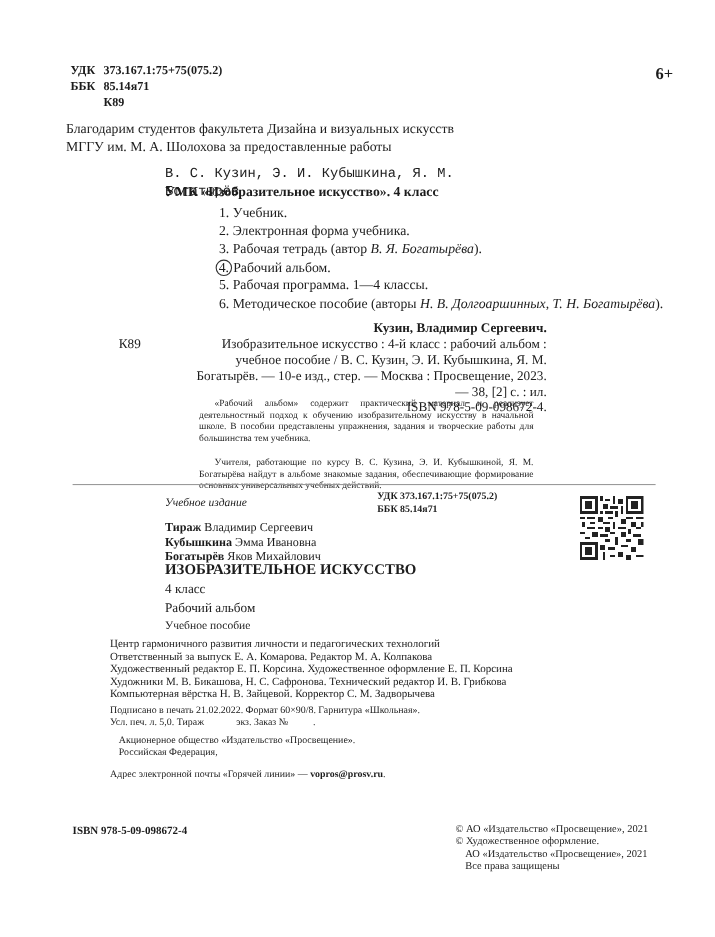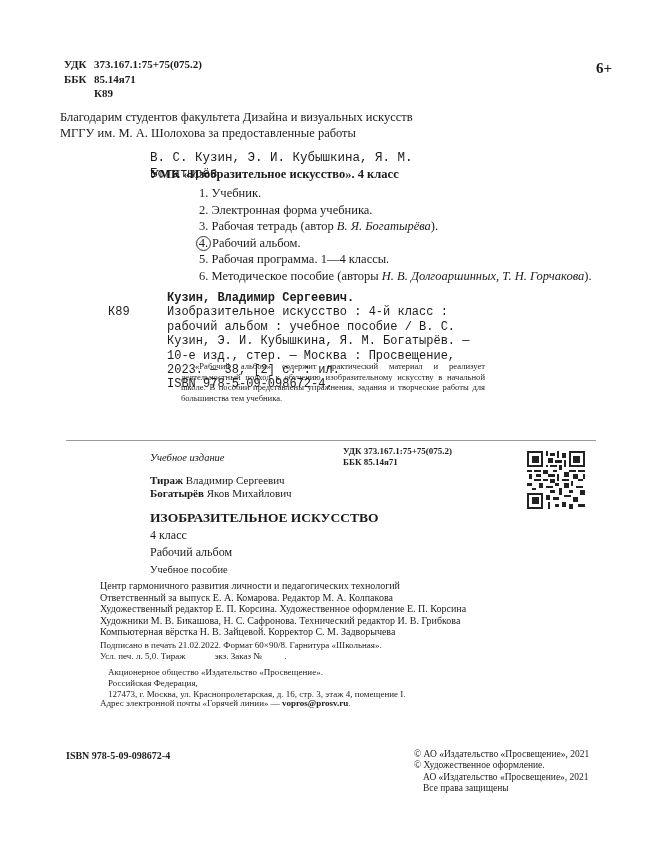--- a/index.html
+++ b/index.html
@@ -22,21 +22,21 @@
 
     .thanks { left: 60px; width: 510px; top: 109px; font-size: 12.5px; line-height: 16px; font-family: "Liberation Serif", serif; }
 
     .authors { left: 150px; width: 330px; top: 150px; font-size: 12.5px; line-height: 16px; font-family: Liberation Mono, monospace; }
     .umk { left: 150px; width: 330px; top: 166px; font-size: 12.5px; line-height: 16px; font-family: "Liberation Serif", serif; font-weight: bold; }
 
     .umklist { left: 159px; top: 185px; font-size: 12.5px; line-height: 16.6px; font-family: "Liberation Serif", serif; margin-left: 40px; }
     .umklist .li { white-space: nowrap; }
     .circ { display: inline-block; border: 1px solid #333; border-radius: 50%; width: 13px; height: 13px; line-height: 13px; text-align: center; margin-left: -3px; margin-right: 1px; }
 
-    .bib { left: 108px; top: 291px; font-size: 12px; line-height: 14.4px; font-family: Liberation Mono, monospace; }
+    .bib { left: 108px; top: 291px; font-size: 12px; line-height: 14.4px; font-family: Liberation Serif, serif; text-align: right; }
     .bib .head { padding-left: 59px; font-weight: bold; }
     .bib .k89 { position: absolute; left: 0; top: 14.4px; }
     .bib .body { padding-left: 59px; width: 330px; }
     .bib .isbn { padding-left: 59px; }
 
     .annot { left: 169px; width: 328px; top: 349px; font-size: 8.6px; line-height: 10.5px; font-family: "Liberation Serif", serif; text-align: justify; }
     .annot p { margin: 12px; text-indent: 14px; }
     .annot .p2 { margin-top: 2px; }
 
     .udk2 { left: 343px; width: 155px; top: 414px; font-size: 9px; line-height: 11px; font-weight: bold; font-family: "Liberation Serif", serif; }
@@ -105,33 +105,34 @@
   </div>
   <div class="li">
     <span class="circ"><span>4.</span></span><span>Рабочий альбом.</span>
   </div>
   <div class="li">
     <span>5.</span>
     <span>Рабочая программа. 1—4 классы.</span>
   </div>
   <div class="li">
     <span>6.</span>
-    <span>Методическое пособие (авторы </span><span class="i">Н. В. Долгоаршинных, Т. Н. Горчакова</span><span>).</span>
+    <span>Методическое пособие (авторы </span><span class="i">Н. В. Долгоаршинных, Т. Н. Богатырёва</span><span>).</span>
   </div>
 </div>
 
 <div class="abs bib">
   <div class="head">Кузин, Владимир Сергеевич.</div>
   <div class="k89">К89</div>
   <div class="body" style="text-indent:0;">Изобразительное искусство : 4-й класс : рабочий альбом : учебное пособие / В. С. Кузин, Э. И. Кубышкина, Я. М. Богатырёв. — 10-е изд., стер. — Москва : Просвещение, 2023. — 38, [2] с. : ил.</div>
   <div class="isbn">ISBN 978-5-09-098672-4.</div>
 </div>
 
 <div class="abs annot">
   <p>«Рабочий альбом» содержит практический материал и реализует деятельностный подход к обучению изобразительному искусству в начальной школе. В пособии представлены упражнения, задания и творческие работы для большинства тем учебника.</p>
+  <p class="p2">Учителя, работающие по курсу В. С. Кузина, Э. И. Кубышкиной, Я. М. Богатырёва найдут в альбоме знакомые задания, обеспечивающие формирование основных универсальных учебных действий.</p>
 </div>
 
 <div class="abs udk2 r">
   <div style="text-align:left;">УДК 373.167.1:75+75(075.2)</div>
   <div style="text-align:left;">ББК 85.14я71</div>
 </div>
 
 <div class="abs divider"></div>
 
 <svg class="abs qr" viewBox="0 0 25 25" shape-rendering="crispEdges">
@@ -194,20 +195,21 @@
       <rect x="12" y="23" width="2" height="1"></rect>
       <rect x="15" y="22" width="2" height="2"></rect>
       <rect x="18" y="23" width="2" height="2"></rect>
       <rect x="22" y="23" width="3" height="1"></rect>
   </g>
 </svg>
 
 <div class="abs edition c">Учебное издание</div>
 <div class="abs names c">
   <div><span class="b">Тираж</span><span> Владимир Сергеевич</span></div>
+  <div><span class="b">Кубышкина</span><span> Эмма Ивановна</span></div>
   <div><span class="b">Богатырёв</span><span> Яков Михайлович</span></div>
 </div>
 
 <div class="abs title c">ИЗОБРАЗИТЕЛЬНОЕ ИСКУССТВО</div>
 <div class="abs grade c">4 класс</div>
 <div class="abs album c">Рабочий альбом</div>
 <div class="abs manual c">Учебное пособие</div>
 
 <div class="abs credits c">
   <div>Центр гармоничного развития личности и педагогических технологий</div>
@@ -218,21 +220,20 @@
 </div>
 
 <div class="abs imprint c">
   <div>Подписано в печать 21.02.2022. Формат 60×90/8. Гарнитура «Школьная».</div>
   <div style="white-space:pre;">Усл. печ. л. 5,0. Тираж             экз. Заказ №          .</div>
 </div>
 
 <div class="abs publisher c">
   <div>Акционерное общество «Издательство «Просвещение».</div>
   <div>Российская Федерация,</div>
-  <div>127473, г. Москва, ул. Краснопролетарская, д. 16, стр. 3, этаж 4, помещение I.</div>
 </div>
 
 <div class="abs hotline c">
   <span>Адрес электронной почты «Горячей линии» — </span><span class="b">vopros@prosv.ru</span><span>.</span>
 </div>
 
 <div class="abs isbn-bottom">ISBN 978-5-09-098672-4</div>
 <div class="abs copyright">
   <div>© АО «Издательство «Просвещение», 2021</div>
   <div>© Художественное оформление.</div>

